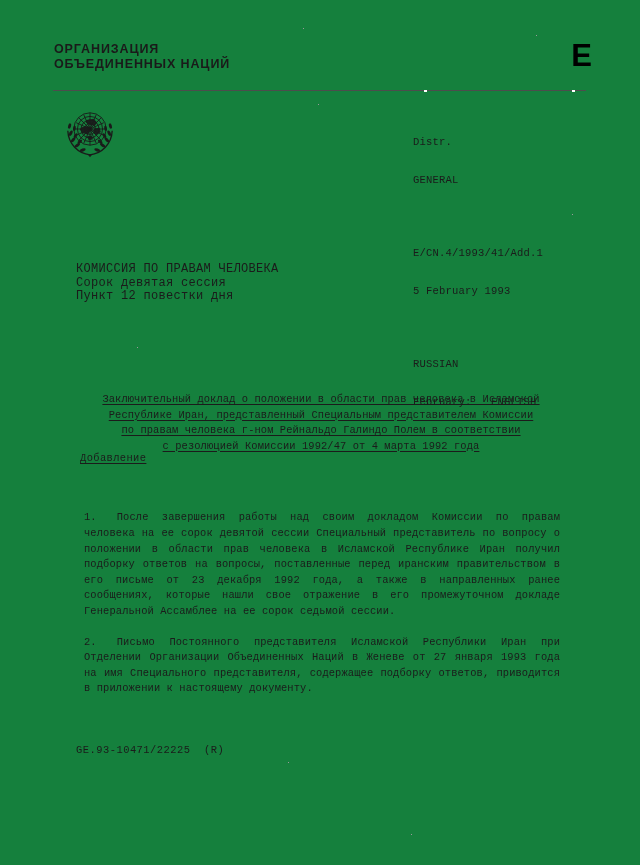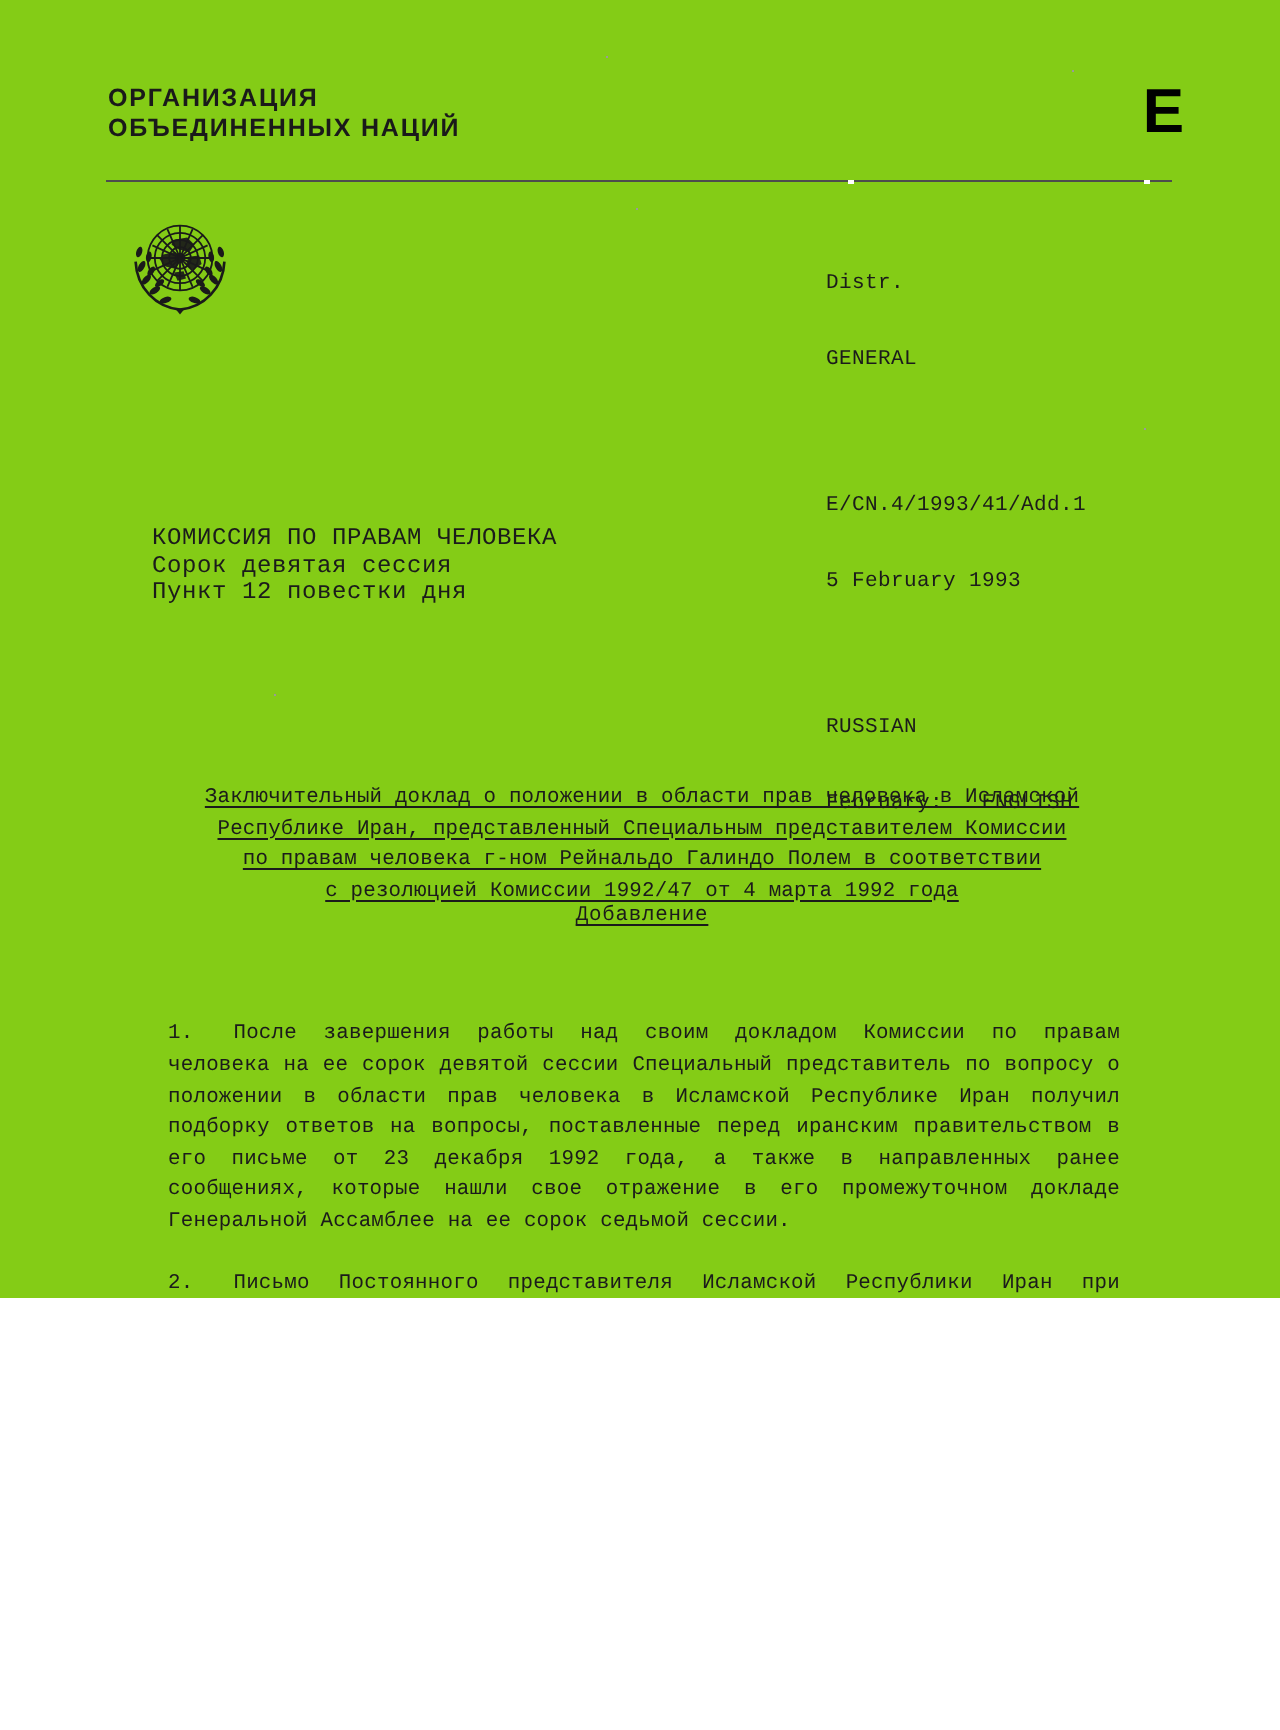--- a/index.html
+++ b/index.html
@@ -4,22 +4,22 @@
 <title>UN Document Scan</title>
 <style>
   html, body {
     margin: 0;
     padding: 0;
     background: #ffffff;
   }
   .page {
     position: relative;
     width: 640px;
-    height: 649px;
-    background: #84cc16;
+    height: 865px;
+    background: #15803d;
     overflow: hidden;
     font-family: "Liberation Mono", "DejaVu Sans Mono", monospace;
     color: #111111;
     -webkit-font-smoothing: none;
   }
 
   
   .masthead-org {
     position: absolute;
     left: 54px;
@@ -147,21 +147,21 @@
   .report-subtitle span {
     text-decoration: underline;
     text-underline-offset: 2px;
   }
 
   .addendum {
     position: absolute;
     left: 80px;
     top: 452px;
     width: 482px;
-    text-align: center;
+    text-align: left;
     font-size: 10.4px;
     letter-spacing: 0.4px;
     color: #1b1b1b;
   }
   .addendum span {
     text-decoration: underline;
     text-underline-offset: 2px;
   }
 
   

